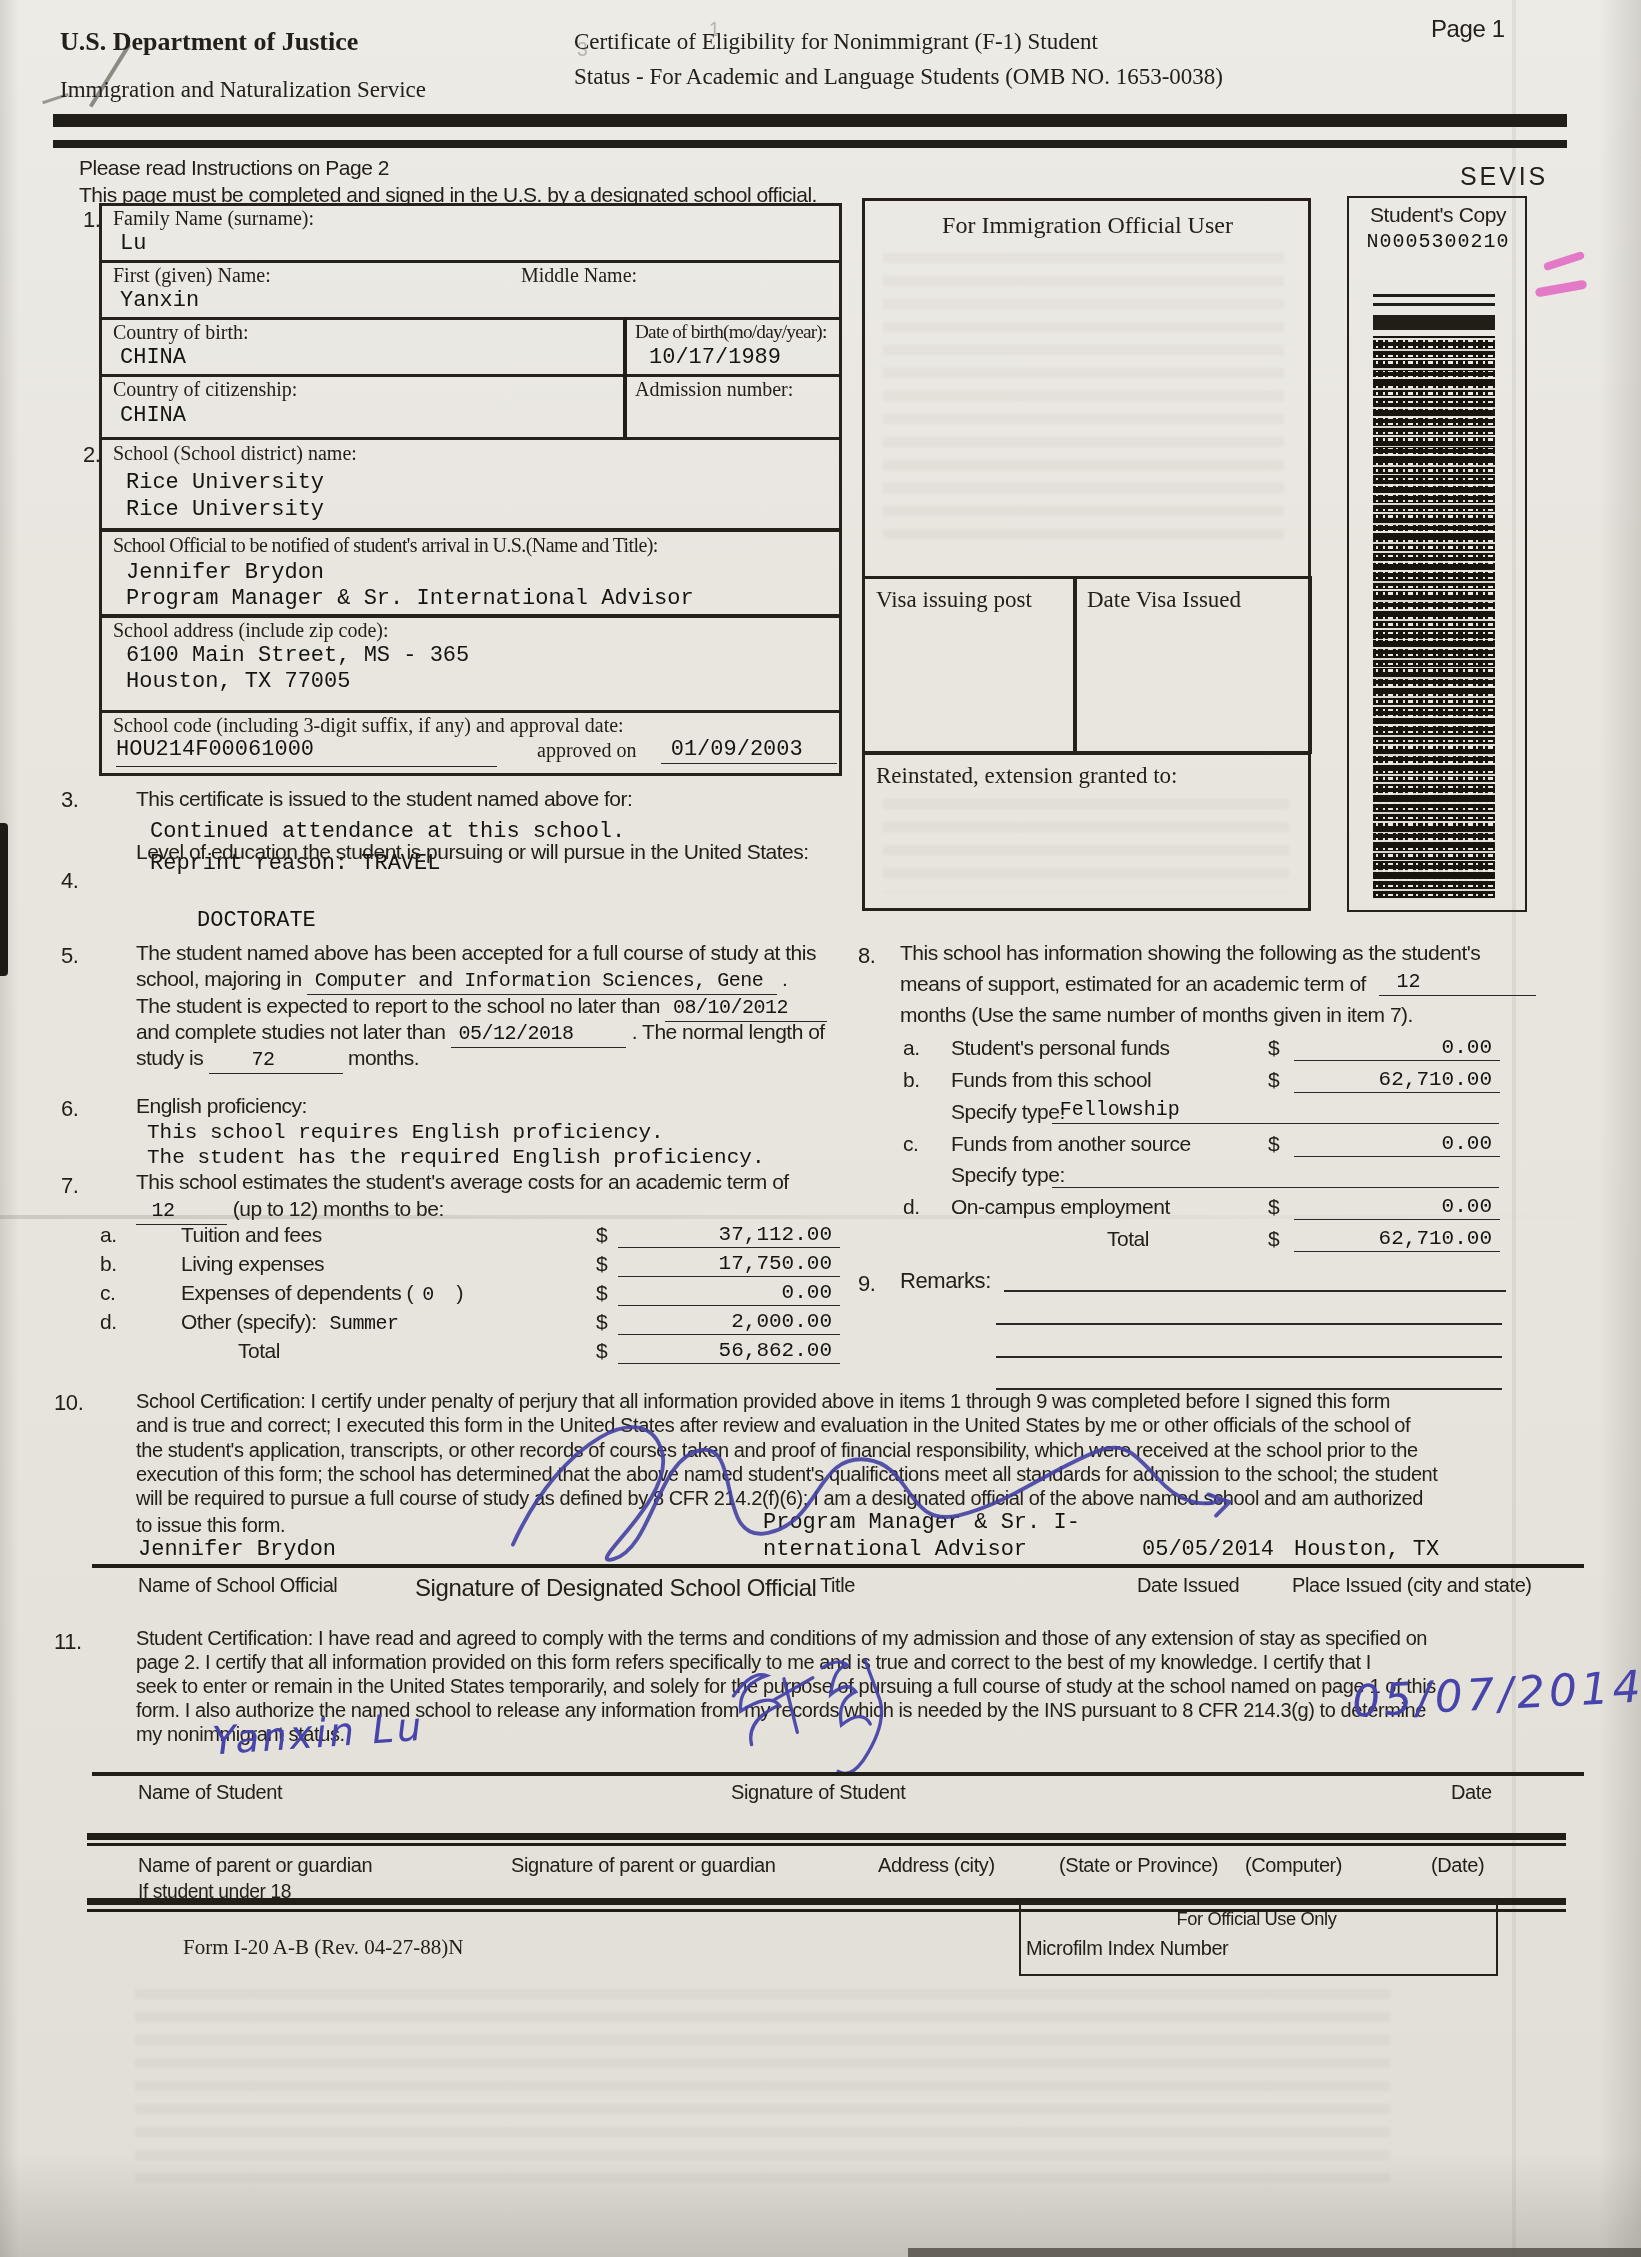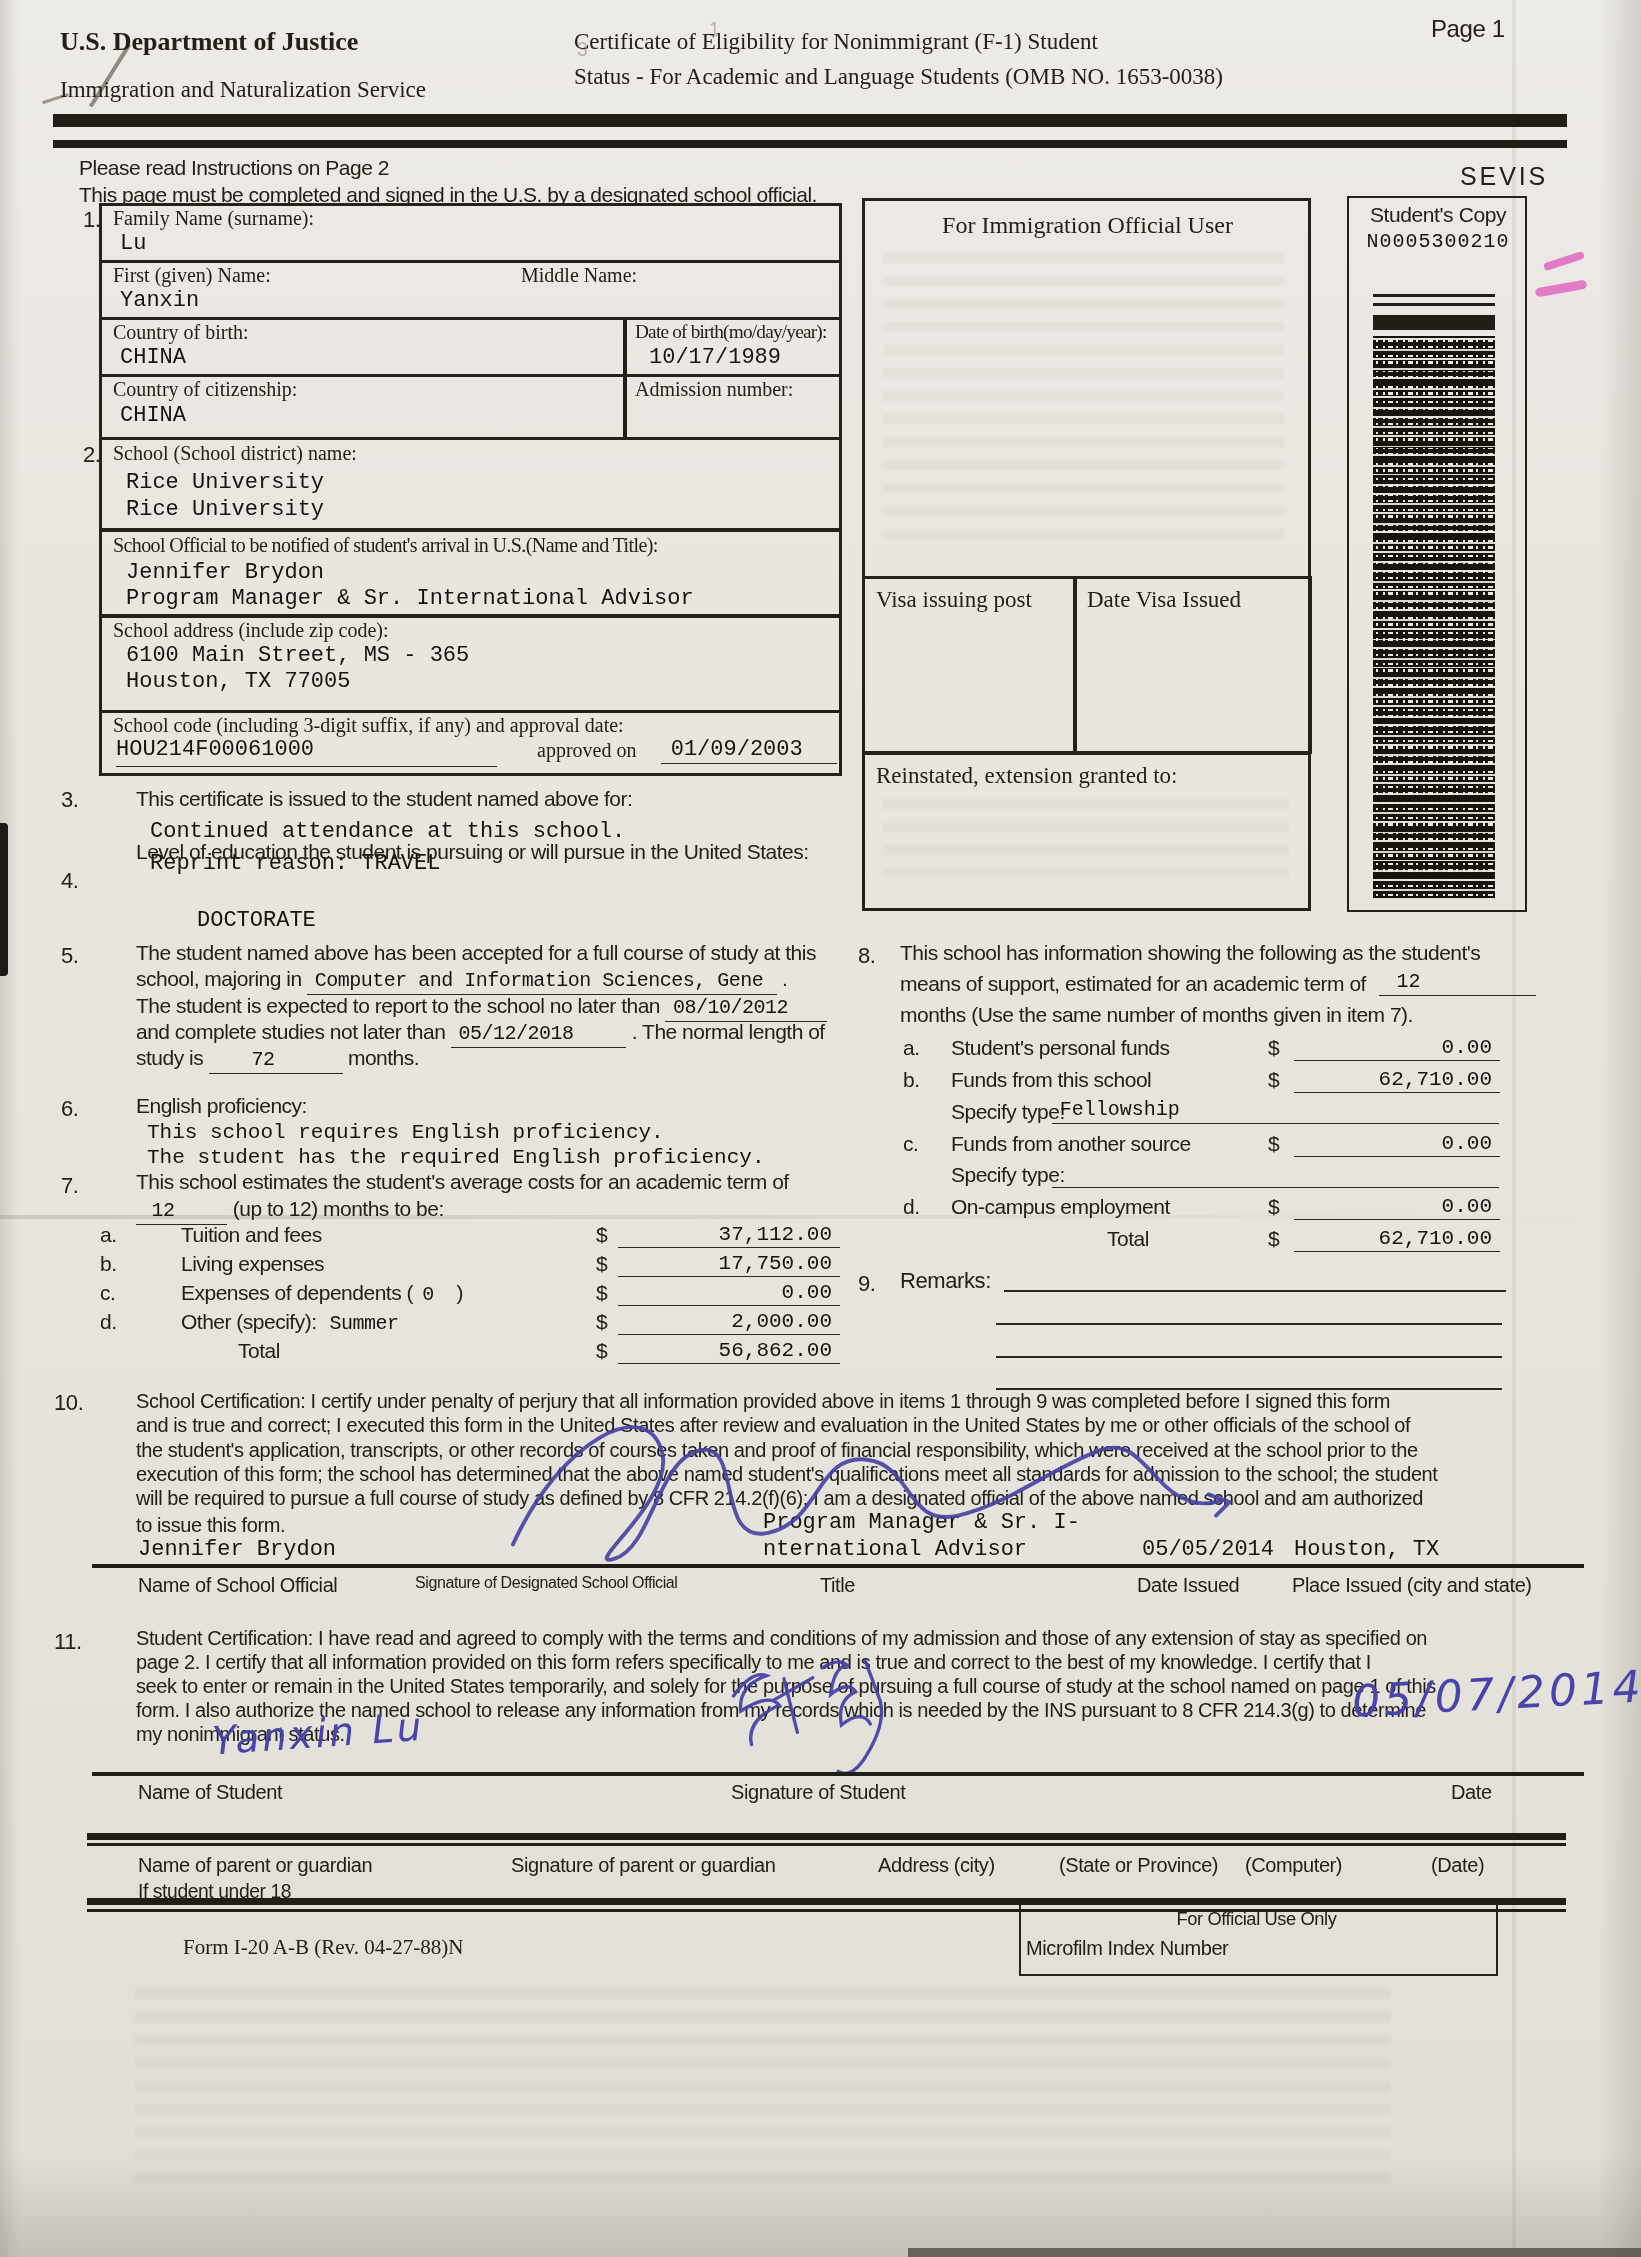--- a/index.html
+++ b/index.html
@@ -261,21 +261,21 @@
   <div class="t mono val" style="left:1142px;top:1537px;">05/05/2014</div>
   <div class="t mono val" style="left:1294px;top:1537px;">Houston, TX</div>
 
   <svg style="position:absolute;left:483px;top:1400px;" width="763" height="183" viewBox="0 0 790 190">
     <path d="M30,150 C80,40 170,-5 185,55 C197,105 100,175 135,165 C175,153 180,60 225,52 C268,44 240,150 295,138 C350,126 345,55 398,62 C445,68 438,132 492,120 C545,108 590,70 640,52 C665,43 678,58 700,82 C716,100 740,114 766,104" fill="none" stroke="#4241a2" stroke-width="4" stroke-linecap="round" opacity="0.9"></path>
     <path d="M752,98 l22,8 l-14,14" fill="none" stroke="#4241a2" stroke-width="4" stroke-linecap="round" opacity="0.9"></path>
   </svg>
 
   <div class="rule" style="left:92px;top:1564px;width:1492px;height:3.9px;"></div>
   <div class="t sans" style="left:138px;top:1574px;font-size:20px;">Name of School Official</div>
-  <div class="t sans" style="left:415px;top:1574px;font-size:16px;">Signature of Designated School Official</div>
+  <div class="t sans" style="left:415px;top:1574px;font-size:24px;">Signature of Designated School Official</div>
   <div class="t sans" style="left:820px;top:1574px;font-size:20px;">Title</div>
   <div class="t sans" style="left:1137px;top:1574px;font-size:20px;">Date Issued</div>
   <div class="t sans" style="left:1292px;top:1574px;font-size:20px;">Place Issued (city and state)</div>
 
   <div class="t sans num" style="left:54px;top:1629px;">11.</div>
   <div class="t sans cert" style="left:136px;top:1627px;">Student Certification:  I have read and agreed to comply with the terms and conditions of my admission and those of any extension of stay as specified on</div>
   <div class="t sans cert" style="left:136px;top:1651px;">page 2.  I certify that all information provided on this form refers specifically to me and is true and correct to the best of my knowledge.  I certify that I</div>
   <div class="t sans cert" style="left:136px;top:1675px;">seek to enter or remain in the United States temporarily, and solely for the purpose of pursuing a full course of study at the school named on page 1 of this</div>
   <div class="t sans cert" style="left:136px;top:1699px;">form.  I also authorize the named school to release any information from my records which is needed by the INS pursuant to 8 CFR 214.3(g) to determine</div>
   <div class="t sans cert" style="left:136px;top:1723px;">my nonimmigrant status.</div>

